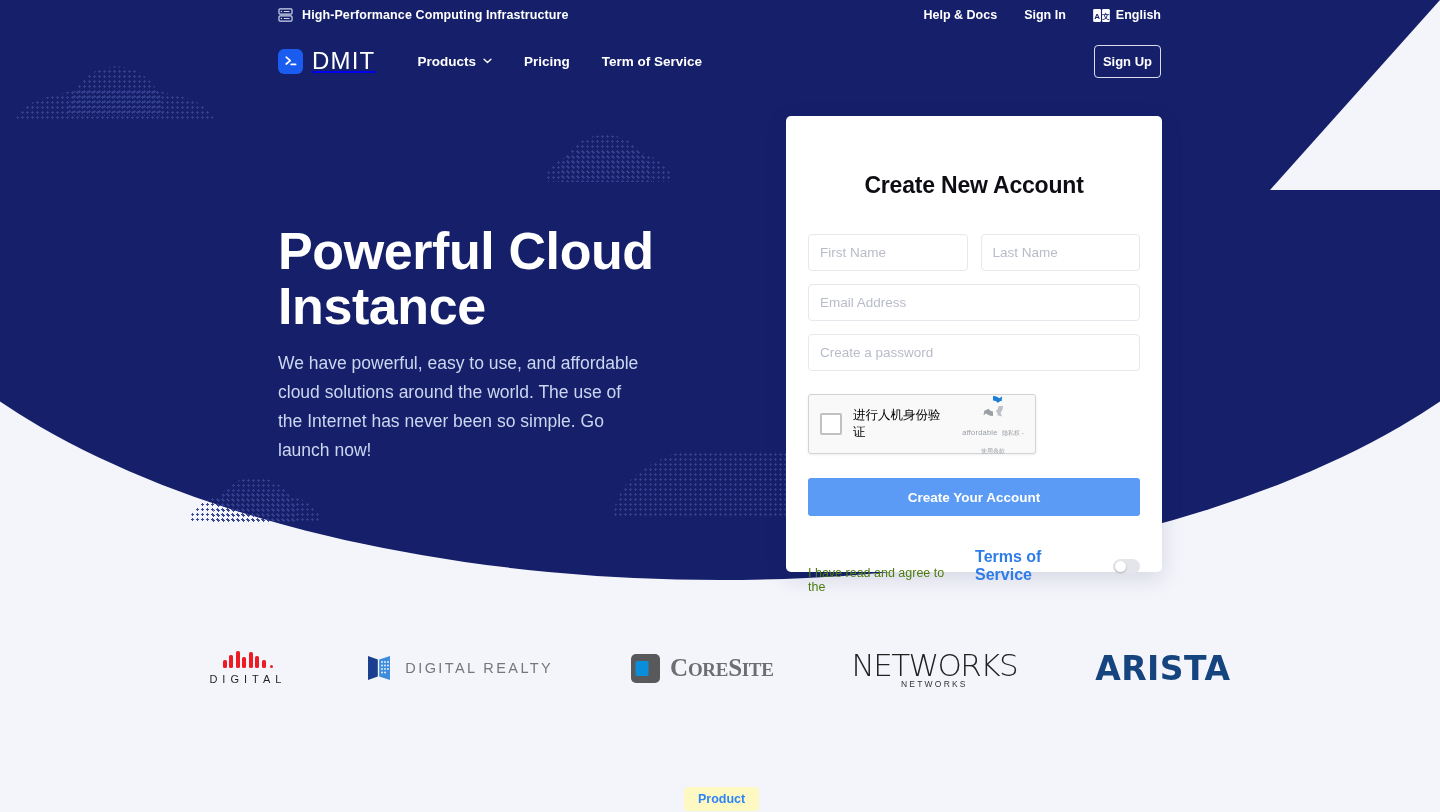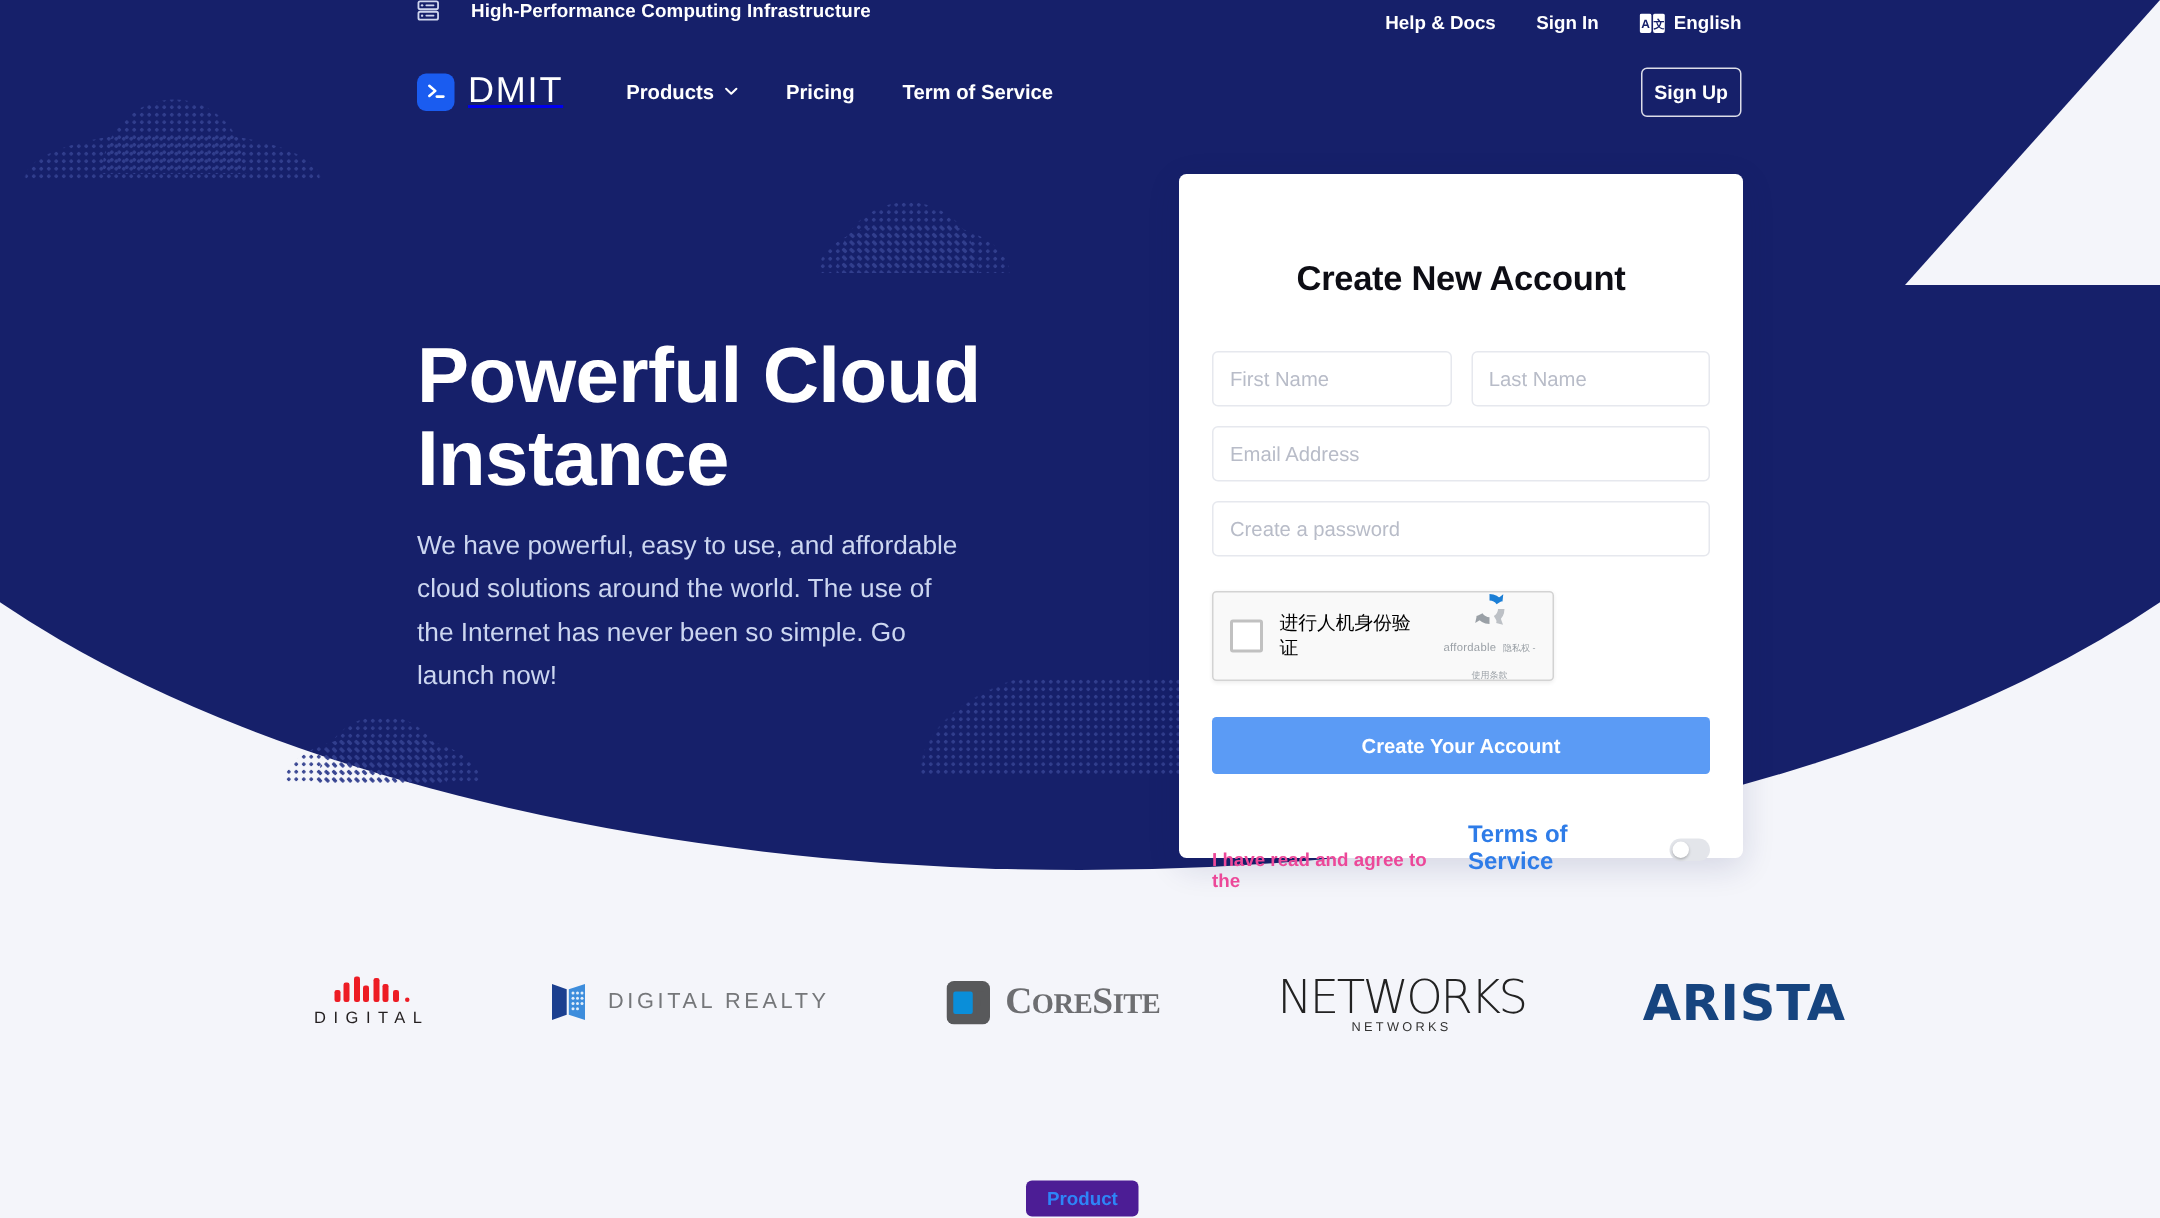--- a/index.html
+++ b/index.html
@@ -57,21 +57,21 @@
     mask-image:radial-gradient(ellipse 52% 180% at 50% 100%, #000 64%, transparent 65%); }
 
   
   .topbar{
     position:absolute; left:0; top:0; width:1440px; height:30px;
     z-index:5; color:#fff;
     display:flex; align-items:center;
   }
   .topbar-left{
     position:absolute; left:278px; top:0; height:30px;
-    display:flex; align-items:flex-start; gap:21px;
+    display:flex; align-items:center; gap:9px;
   }
   .topbar-tag{ font-size:12.5px; font-weight:bold; letter-spacing:.1px; color:#ffffff; }
   .server-icon{ width:15px; height:14px; display:block; }
   .topbar-right{
     position:absolute; right:279px; top:0; height:30px;
     display:flex; align-items:center; gap:27px;
   }
   .topbar-link{ font-size:12.5px; font-weight:bold; color:#fff; text-decoration:none; white-space:nowrap; }
   .lang{ display:flex; align-items:center; gap:6px; }
   .lang-icon{ width:17px; height:13px; display:block; }
@@ -153,21 +153,21 @@
 
   
   .submit-btn{
     margin-top:24px; width:100%; height:38px; border:none; border-radius:3px;
     background:#5b9bf5; color:#fff; font-size:13.5px; font-weight:bold;
     cursor:pointer; font-family:inherit;
   }
   .terms-row{
     margin-top:22px; display:flex; align-items:center; justify-content:center; gap:11px;
   }
-  .terms-text{ font-size:12.5px; font-weight:bold; color:#ec4899;margin-top:28px; }
+  .terms-text{ font-size:12.5px; font-weight:normal; color:#4d7c0f;margin-top:28px; }
   .terms-link{ color:#2e7ce8; text-decoration:none; font-weight:bold; }
   .toggle{
     width:27px; height:15px; border-radius:8px; background:#e3e5ea;
     position:relative; cursor:pointer; flex:0 0 auto;
   }
   .toggle::after{
     content:""; position:absolute; left:2px; top:2px; width:11px; height:11px;
     border-radius:50%; background:#fff; box-shadow:0 1px 2px rgba(0,0,0,.25);
   }
 
@@ -193,21 +193,21 @@
 
   .jun{ flex-direction:column; align-items:center; }
   .jun-word{ font-size:31px; color:#222; font-weight:300; letter-spacing:-1.6px; font-family:"DejaVu Sans", sans-serif; }
   .jun-sub{ font-size:8.5px; letter-spacing:2.2px; color:#333; margin-top:-4px; }
 
   .arista-word{ font-size:33px; color:#16447f; font-weight:bold; letter-spacing:.5px; font-family:"DejaVu Sans", sans-serif; }
 
   
   .product-badge{
     position:absolute; left:684px; top:787px; z-index:3;
-    background:#4c1d95; color:#2e85f7; border-radius:4px;
+    background:#fef9c3; color:#2e85f7; border-radius:4px;
     font-size:12.5px; font-weight:bold; padding:5px 14px;
   }
 </style>
 </head>
 <body>
 
 <div class="hero-shape">
   <div class="hero-navy"></div>
   <div class="dot-hill h1"></div>
   <div class="dot-hill h1b"></div>

